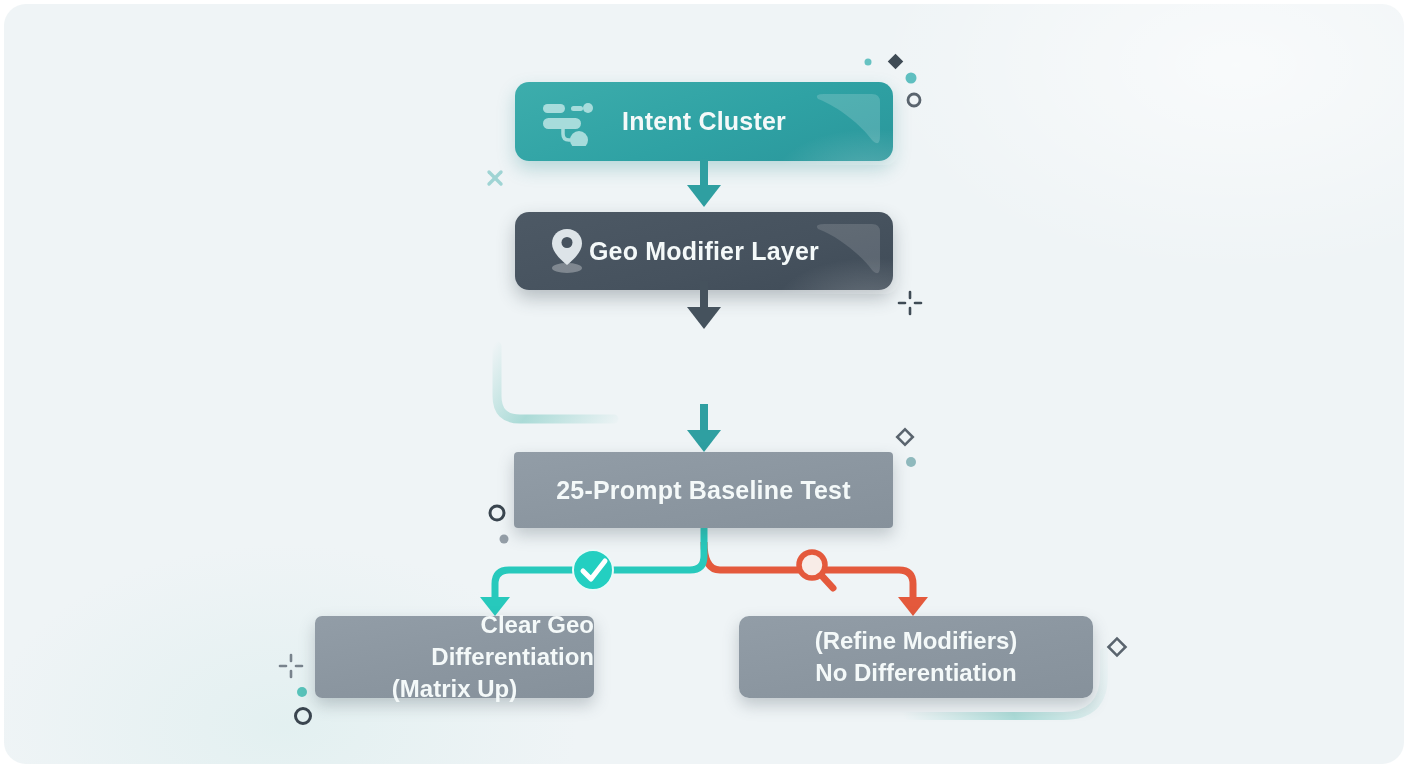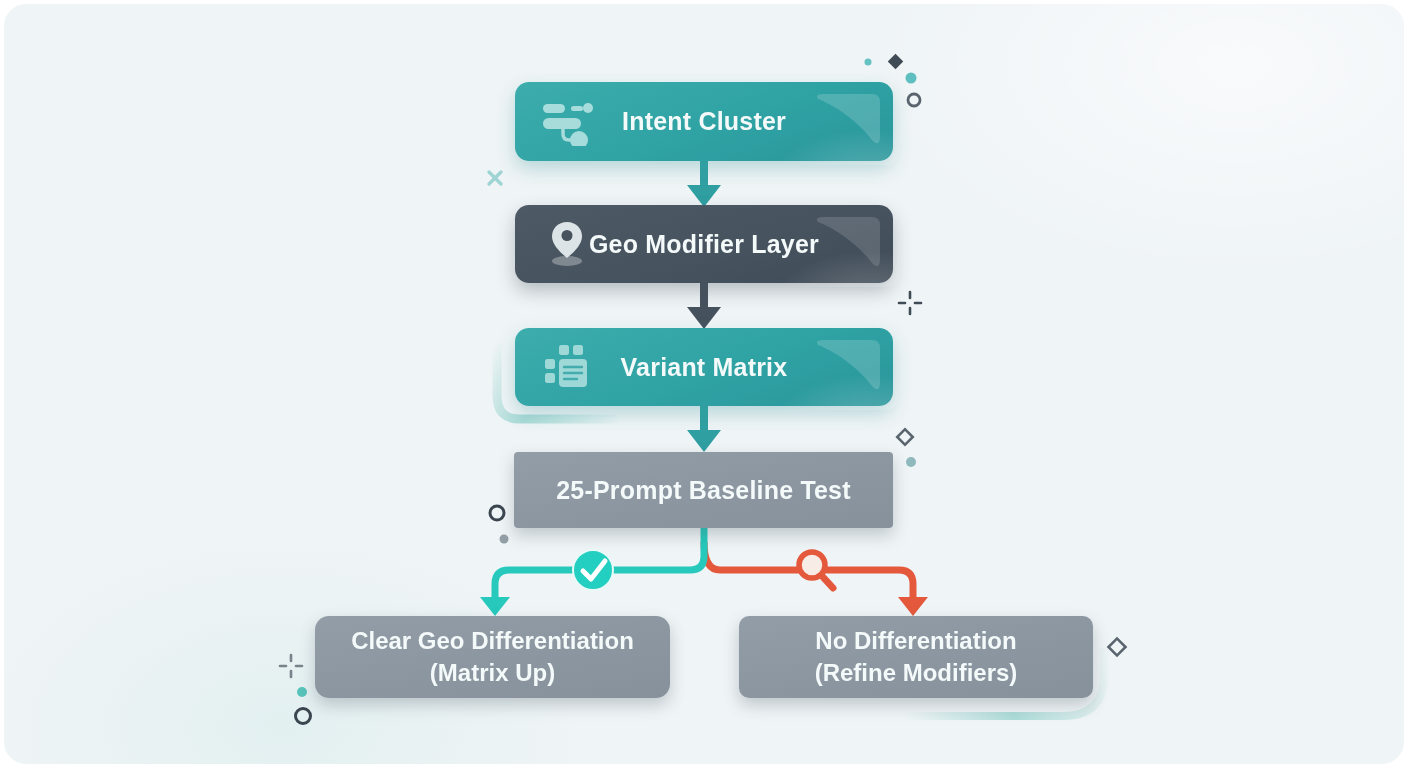--- a/index.html
+++ b/index.html
@@ -141,71 +141,50 @@
       <path d="M7 9 C28 17 50 35 61 50 Q69 58 69 46 L69 12 Q69 4 61 4 L13 4 Q3 4 7 9 Z" fill="rgba(255,255,255,0.17)"></path>
     </svg>
     <span class="label">Intent Cluster</span>
   </div>
 
   <div class="flow-arrow teal" style="left:686px;top:161px;height:46px;">
     <span class="stem"></span>
     <span class="head"></span>
   </div>
 
-  <div class="node dark big" style="left:515px;top:205px;width:378px;height:78px;">
+  <div class="node dark big" style="left:515px;top:212px;width:378px;height:78px;">
     <span class="gloss"></span>
     <svg class="node-icon" style="left:32px;" width="40" height="48" viewBox="0 0 40 48">
       <ellipse cx="20" cy="41" rx="15" ry="5" fill="rgba(255,255,255,0.30)"></ellipse>
       <path d="M20 2 C11 2 5 8.5 5 16.5 C5 25 14 33 20 38 C26 33 35 25 35 16.5 C35 8.5 29 2 20 2 Z" fill="#dde4e8"></path>
       <circle cx="20" cy="15.5" r="5.5" fill="#46525e"></circle>
     </svg>
     <svg class="sail" width="72" height="60" viewBox="0 0 72 60">
       <path d="M7 9 C28 17 50 35 61 50 Q69 58 69 46 L69 12 Q69 4 61 4 L13 4 Q3 4 7 9 Z" fill="rgba(255,255,255,0.14)"></path>
     </svg>
     <span class="label">Geo Modifier Layer</span>
   </div>
 
   <div class="flow-arrow dark" style="left:686px;top:283px;height:46px;">
     <span class="stem"></span>
     <span class="head"></span>
   </div>
 
-  <div class="node teal big" style="left:515px;top:328px;width:378px;height:78px;">
-    <span class="gloss"></span>
-    <svg class="node-icon" style="left:28px;" width="46" height="44" viewBox="0 0 46 44">
-      <g fill="#c6ebea" opacity="0.72">
-        <rect x="16" y="0" width="10" height="10" rx="2.5"></rect>
-        <rect x="30" y="0" width="10" height="10" rx="2.5"></rect>
-        <rect x="2" y="14" width="10" height="10" rx="2.5"></rect>
-        <rect x="2" y="28" width="10" height="10" rx="2.5"></rect>
-        <rect x="16" y="14" width="28" height="28" rx="4"></rect>
-      </g>
-      <g stroke="#2fa2a4" stroke-width="2.4" stroke-linecap="round" opacity="0.8">
-        <line x1="21" y1="22" x2="39" y2="22"></line>
-        <line x1="21" y1="28" x2="39" y2="28"></line>
-        <line x1="21" y1="34" x2="34" y2="34"></line>
-      </g>
-    </svg>
-    <svg class="sail" width="72" height="60" viewBox="0 0 72 60">
-      <path d="M7 9 C28 17 50 35 61 50 Q69 58 69 46 L69 12 Q69 4 61 4 L13 4 Q3 4 7 9 Z" fill="rgba(255,255,255,0.17)"></path>
-    </svg>
-    <span class="label">Variant Matrix</span>
-  </div>
 
   <div class="flow-arrow teal" style="left:686px;top:406px;height:46px;">
     <span class="stem"></span>
     <span class="head"></span>
   </div>
 
   <div class="node gray big" style="left:514px;top:452px;width:379px;height:76px;border-radius:4px;">
     <span class="label">25-Prompt Baseline Test</span>
   </div>
 
-  <div class="node gray small" style="left:315px;top:616px;width:355px;height:82px;border-radius:14px;flex-direction:column;">
+  <div class="node gray small" style="left:315px;top:616px;width:279px;height:82px;border-radius:7px;flex-direction:column;text-align:right;">
     <span class="label">Clear Geo Differentiation</span>
     <span class="label">(Matrix Up)</span>
   </div>
 
   <div class="node gray small" style="left:739px;top:616px;width:354px;height:82px;border-radius:10px;flex-direction:column;">
+    <span class="label">(Refine Modifiers)</span>
     <span class="label">No Differentiation</span>
-    <span class="label">(Refine Modifiers)</span>
   </div>
 </div>
 
 </body></html>

